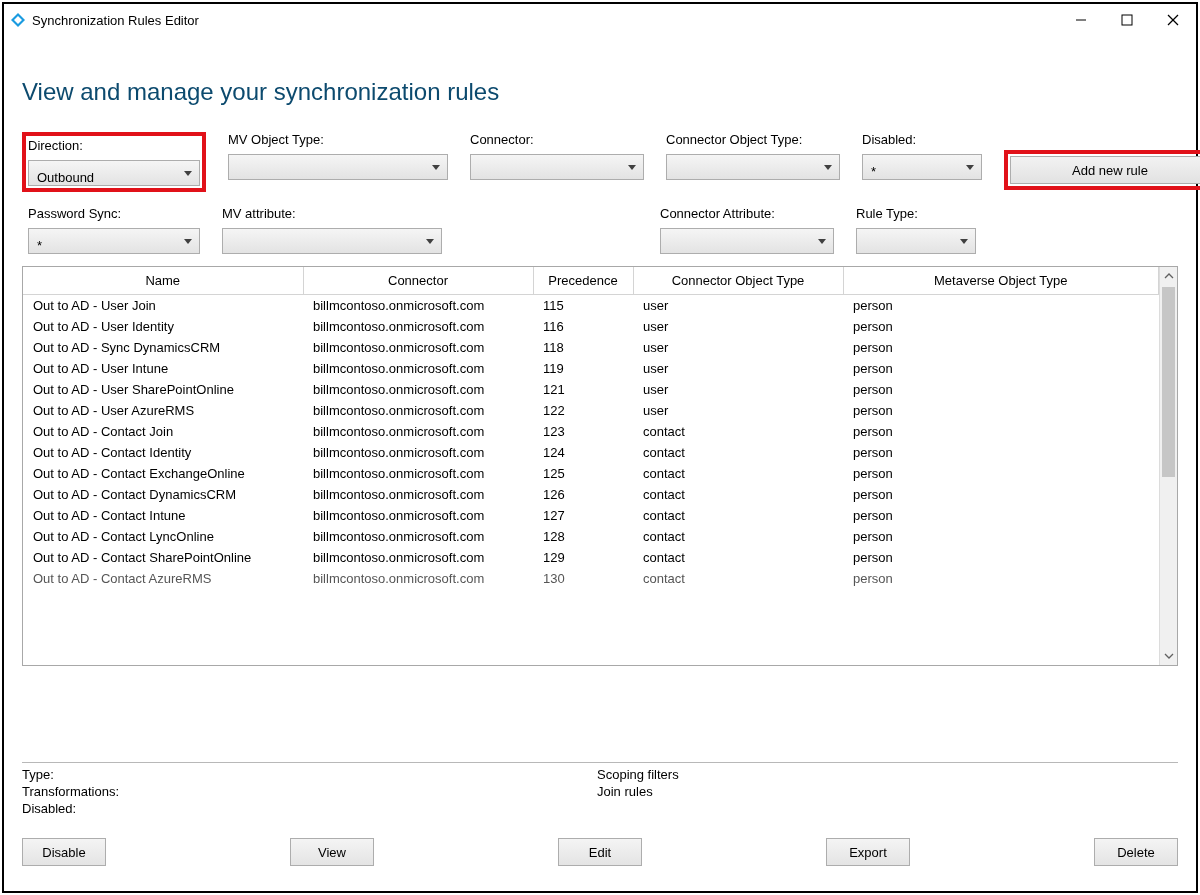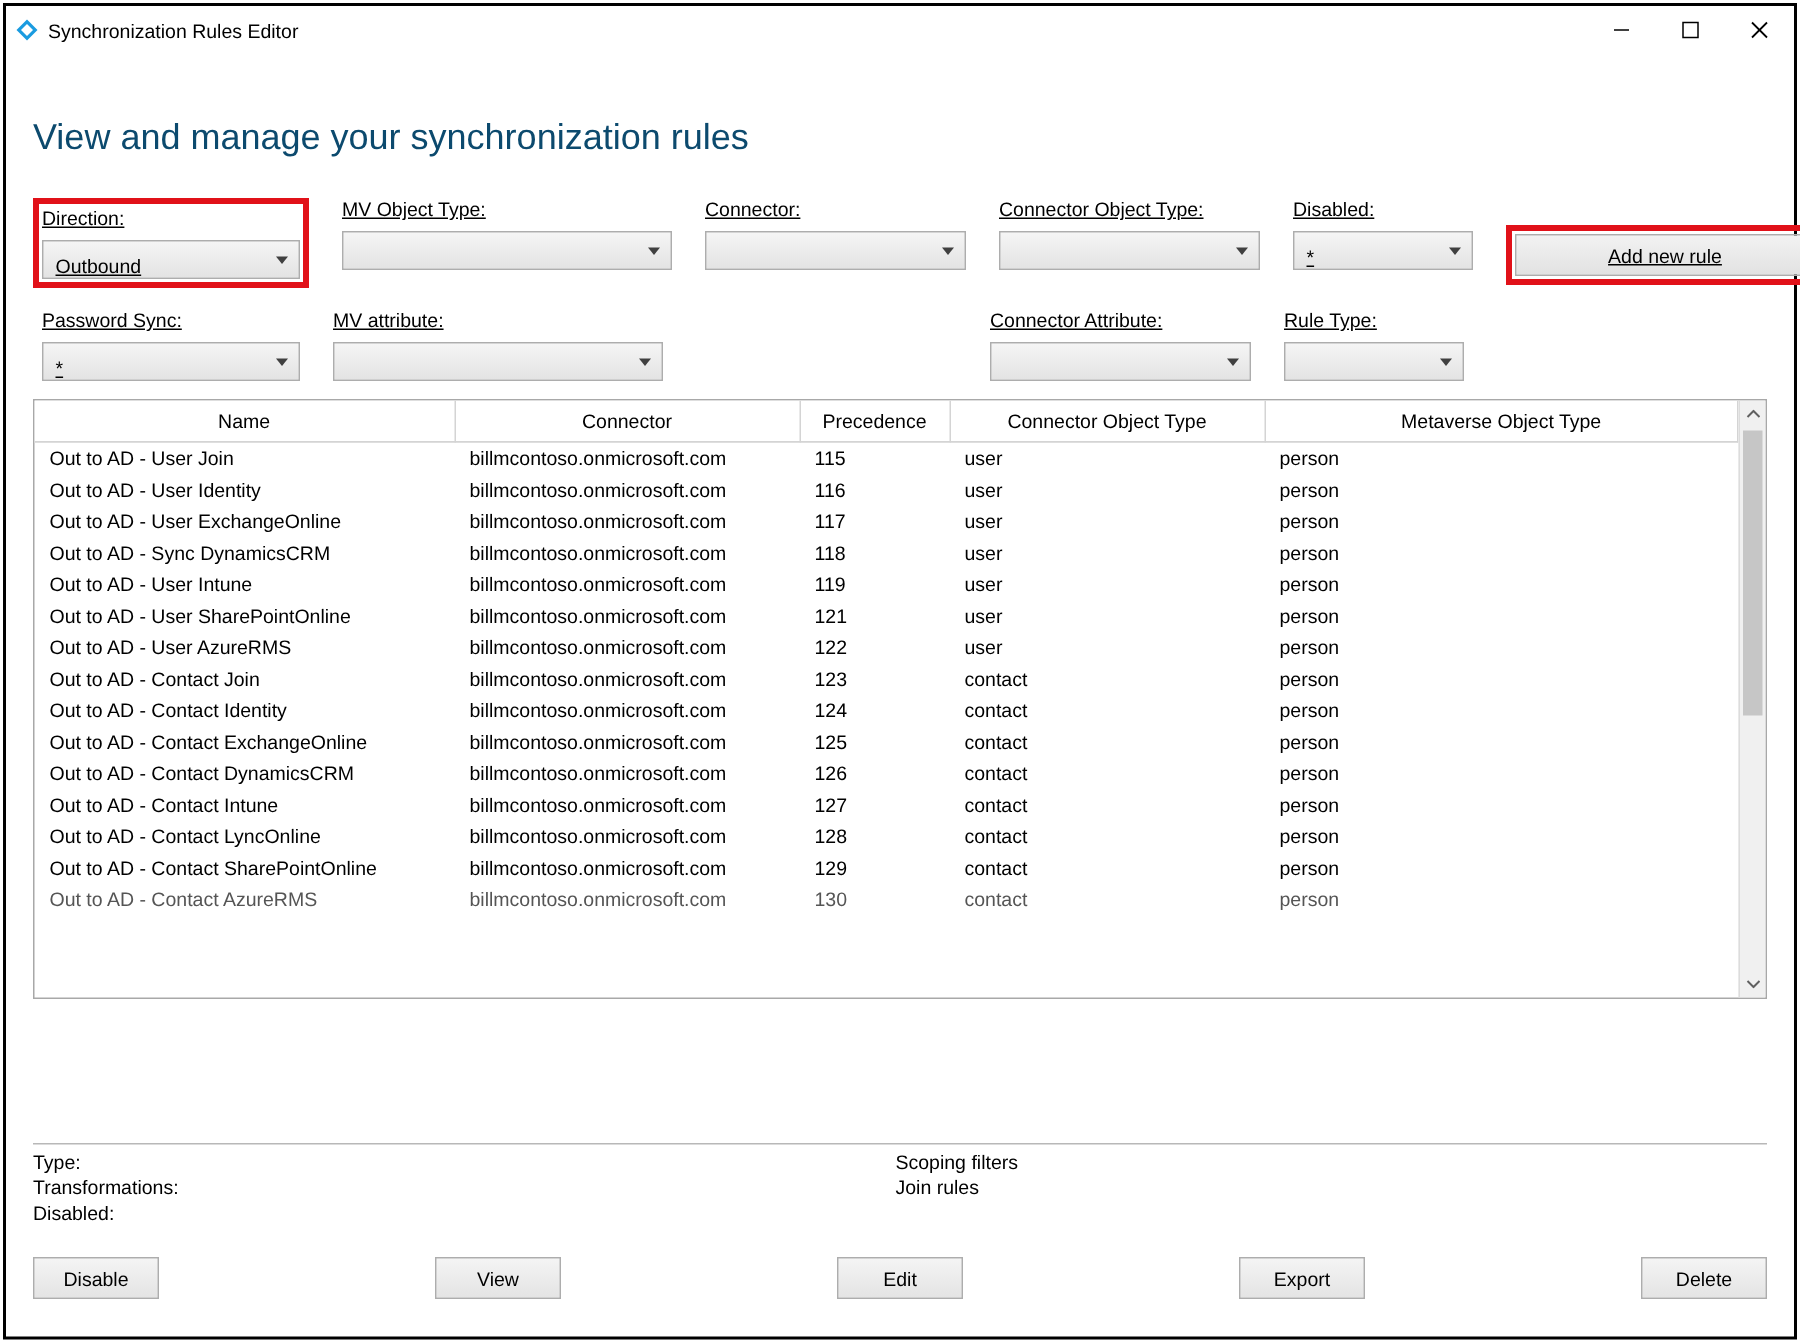--- a/index.html
+++ b/index.html
@@ -23,21 +23,21 @@
     width:46px; height:32px; display:flex; align-items:center; justify-content:center;
     font-size:14px; color:#000; cursor:default;
   }
   .winbtn svg { display:block; }
 
   
   .content { padding: 18px 18px 0 18px; flex:0 0 auto; }
   .page-title { font-size:24px; font-weight:300; color:#0c4a6e; margin:24px 0 26px 0; }
 
   
-  .filter-grid { display:flex; gap:22px; align-items:flex-start;text-decoration:underline; }
+  .filter-grid { display:flex; gap:22px; align-items:flex-start; }
   .filter-col { display:flex; flex-direction:column; }
   .filter-label { font-size:13px; color:#000; margin-bottom:4px; height:18px; }
   .combo {
     height:26px; background:linear-gradient(#f5f5f5,#e3e3e3);
     border:1px solid #adadad; font-size:13px; position:relative;
     display:flex; align-items:flex-end; padding:0 22px 0 8px; color:#000;
   }
   .combo::after {
     content:""; position:absolute; right:7px; top:50%; margin-top:-2px;
     border-left:4px solid transparent; border-right:4px solid transparent;
@@ -223,27 +223,20 @@
               <td>person</td>
             </tr>
             <tr>
               <td>Out to   AD - User Identity</td>
               <td>billmcontoso.onmicrosoft.com</td>
               <td>116</td>
               <td>user</td>
               <td>person</td>
             </tr>
             <tr>
-              <td>Out to   AD - User ExchangeOnline</td>
-              <td>billmcontoso.onmicrosoft.com</td>
-              <td>117</td>
-              <td>user</td>
-              <td>person</td>
-            </tr>
-            <tr>
               <td>Out to   AD - Sync DynamicsCRM</td>
               <td>billmcontoso.onmicrosoft.com</td>
               <td>118</td>
               <td>user</td>
               <td>person</td>
             </tr>
             <tr>
               <td>Out to   AD - User Intune</td>
               <td>billmcontoso.onmicrosoft.com</td>
               <td>119</td>

